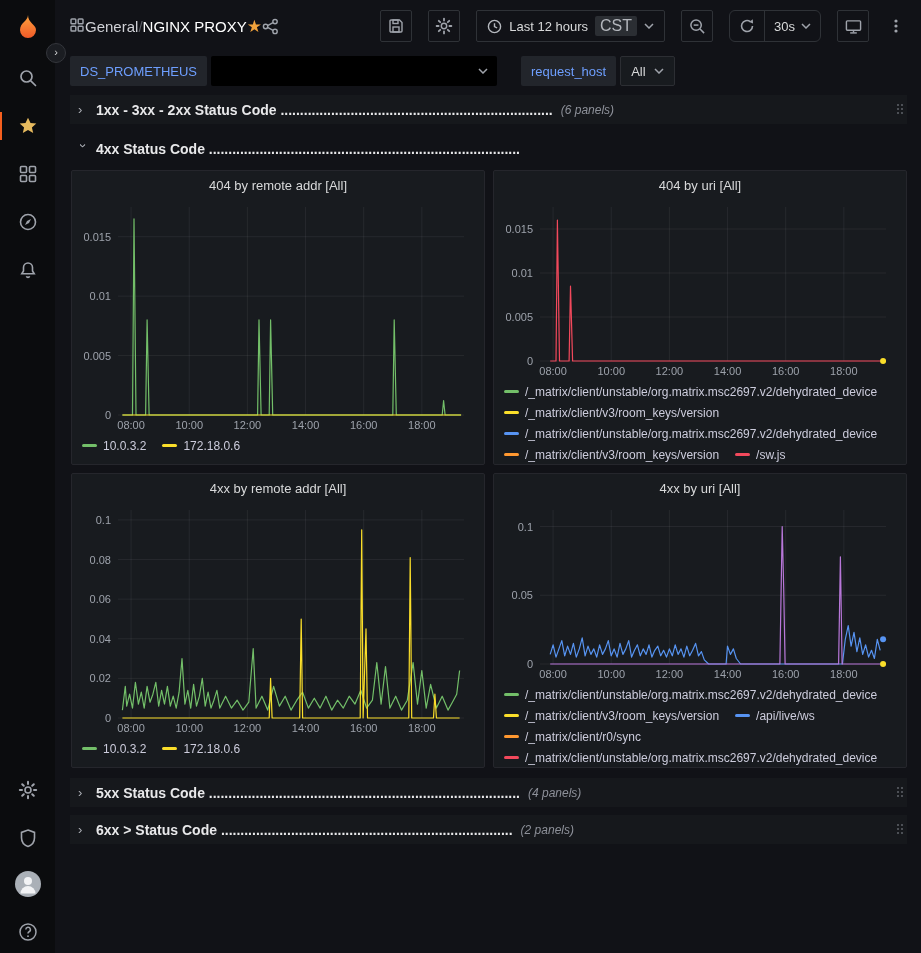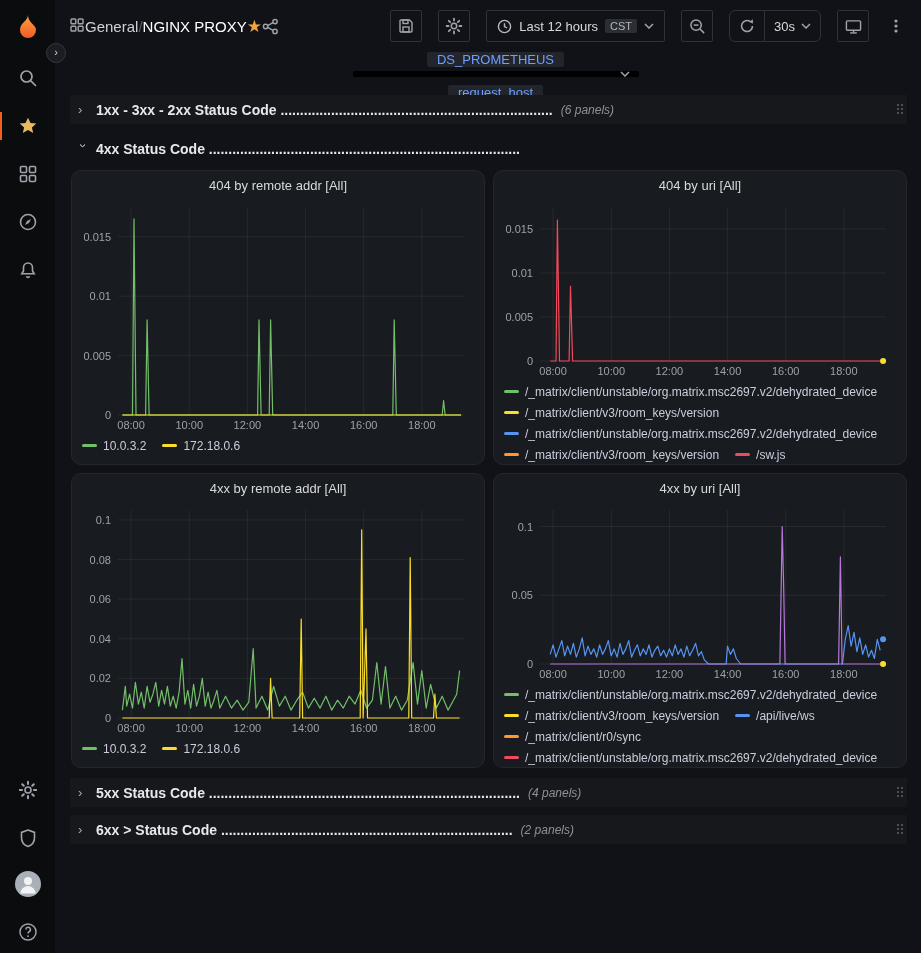--- a/index.html
+++ b/index.html
@@ -12,41 +12,41 @@
   
   .topnav{position:absolute;left:55px;right:0;top:0;height:52px;display:flex;align-items:center;padding:0 14px;box-sizing:border-box;}
   .breadcrumb{display:flex;align-items:center;font-size:15px;}
   .bc-general{color:#d0d1d6;cursor:pointer;}
   .bc-sep{color:#5a5c63;}
   .bc-title{color:#ffffff;font-weight:500;}
   .bc-star{color:#f2a33c;font-size:17px;line-height:1;cursor:pointer;}
   .toolbar{display:flex;align-items:center;gap:16px;margin-left:auto;text-align:right;}
   .icon-btn{width:32px;height:32px;border:1px solid #2f3237;border-radius:2px;display:flex;align-items:center;justify-content:center;background:transparent;cursor:pointer;box-sizing:border-box;}
   .text-btn{height:32px;border:1px solid #2f3237;border-radius:2px;display:flex;align-items:center;gap:7px;padding:0 10px;font-size:13px;color:#d8d9da;cursor:pointer;background:transparent;box-sizing:border-box;}
-  .badge{background:#2b2e33;border-radius:2px;padding:1px 5px;font-size:11px;color:#b4b7bd;}
+  .badge{background:#2b2e33;border-radius:2px;padding:1px 5px;font-size:16px;color:#b4b7bd;}
   .btn-group{display:flex;border:1px solid #2f3237;border-radius:6px;height:32px;box-sizing:border-box;}
   .btn-group .seg{display:flex;align-items:center;justify-content:center;padding:0 9px;cursor:pointer;font-size:13px;color:#d8d9da;gap:6px;}
   .btn-group .seg + .seg{border-left:1px solid #2f3237;}
   .kebab{width:22px;height:32px;display:flex;align-items:center;justify-content:center;cursor:pointer;}
   
-  .subnav{position:absolute;left:55px;right:0;top:52px;height:38px;display:flex;align-items:center;gap:4px;padding-left:15px;box-sizing:border-box;flex-direction:column;}
+  .subnav{position:absolute;left:55px;right:0;top:52px;height:38px;display:flex;align-items:center;gap:4px;padding-left:15px;box-sizing:border-box;}
   .var-label{height:30px;display:flex;align-items:center;padding:0 10px;background:#22252b;color:#6e9fff;font-size:13px;border-radius:2px;cursor:pointer;}
   .var-black{width:286px;height:30px;background:#000;border-radius:2px;display:flex;align-items:center;justify-content:flex-end;padding:0 9px;box-sizing:border-box;cursor:pointer;}
   .var-value{height:30px;display:flex;align-items:center;gap:8px;padding:0 10px;background:#181b1f;border:1px solid #2c2e33;border-radius:2px;font-size:13px;color:#d8d9da;cursor:pointer;box-sizing:border-box;}
   .gap16{width:16px;}
   
   .row-head{position:absolute;left:70px;width:837px;height:29px;display:flex;align-items:center;gap:8px;padding:0 8px;box-sizing:border-box;cursor:pointer;}
   .row-head.collapsed{background:#16181c;}
   .chev{color:#aeb1b8;font-size:13px;width:10px;display:inline-block;}
   .chev.down{transform:rotate(90deg);}
   .row-title{font-size:14px;font-weight:700;color:#e8e8ea;white-space:nowrap;overflow:hidden;max-width:560px;}
   .row-count{font-size:12px;font-style:italic;color:#8d9099;white-space:nowrap;}
   .drag-dots{position:absolute;right:8px;top:9px;width:2px;height:2px;background:#4c4f55;box-shadow:4px 0 0 #4c4f55,0 4px 0 #4c4f55,4px 4px 0 #4c4f55,0 8px 0 #4c4f55,4px 8px 0 #4c4f55;}
   
-  .panel{position:absolute;width:414px;height:295px;background:#181b1f;border:1px solid #25262c;border-radius:10px;box-sizing:border-box;overflow:hidden;}
+  .panel{position:absolute;width:414px;height:295px;background:#181b1f;border:1px solid #25262c;border-radius:2px;box-sizing:border-box;overflow:hidden;}
   .panel-title{height:30px;line-height:30px;text-align:center;font-size:13px;font-weight:500;color:#d8d9da;cursor:pointer;white-space:nowrap;overflow:hidden;}
   svg.chart{display:block;width:calc(100% - 12px);margin:0 6px;}
   svg.chart.tall{height:232px;}
   svg.chart.short{height:178px;}
   .legend{display:flex;flex-wrap:wrap;align-items:center;margin:2px 10px 0;column-gap:16px;overflow:hidden;}
   .l-item{display:flex;align-items:center;gap:6px;height:21px;font-size:12px;color:#ccccdc;white-space:nowrap;cursor:pointer;}
   .l-swatch{width:15px;height:3px;border-radius:2px;flex:0 0 15px;}
   #p0{left:71px;top:170px;} #p1{left:493px;top:170px;}
   #p2{left:71px;top:473px;} #p3{left:493px;top:473px;}
   #row-1xx{top:95px;} #row-4xx{top:134px;} #row-5xx{top:778px;} #row-6xx{top:815px;}

